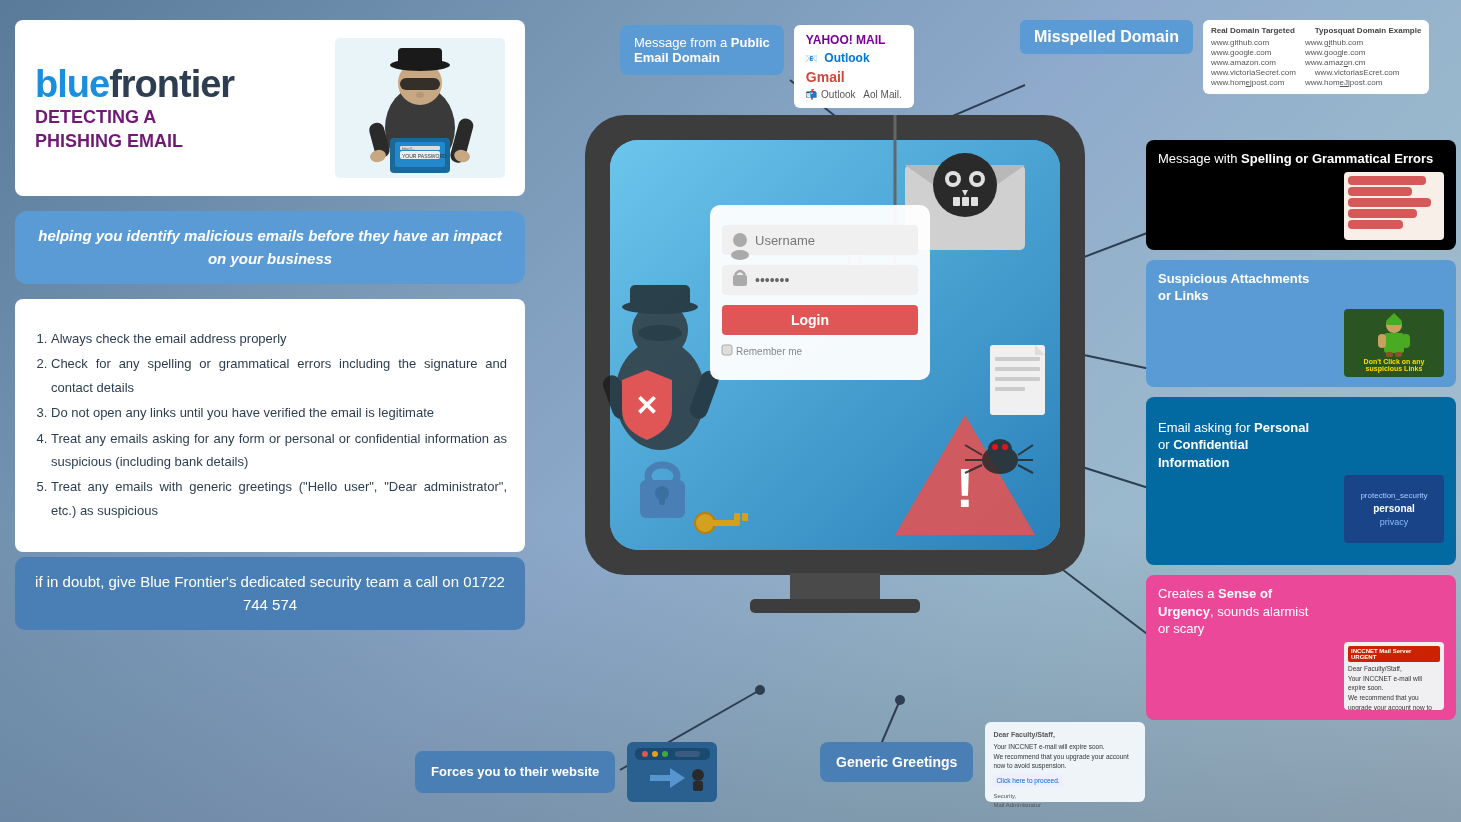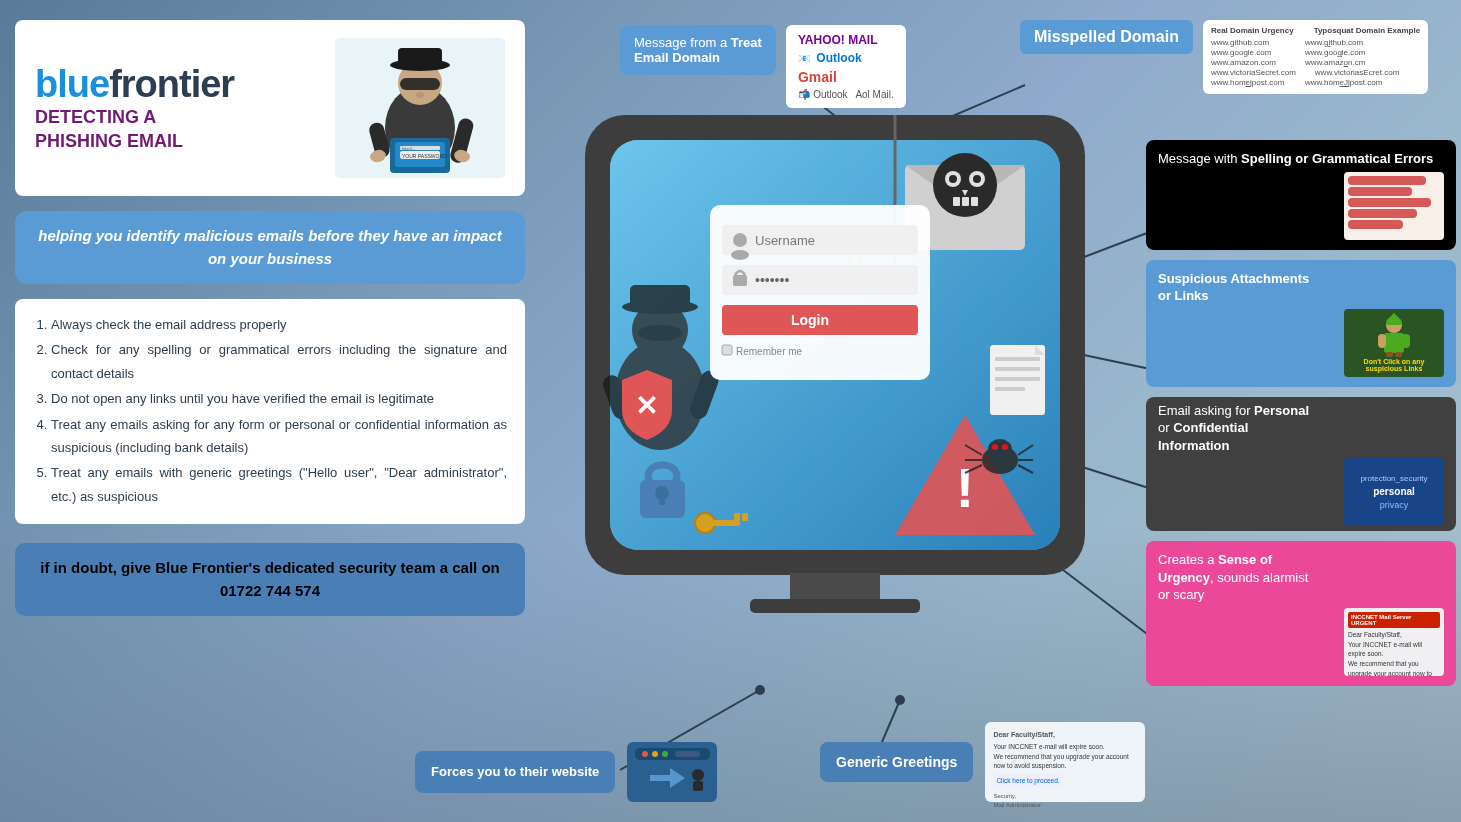--- a/index.html
+++ b/index.html
@@ -97,22 +97,22 @@
       font-style: italic;
       font-weight: bold;
       font-size: 15px;
       text-align: center;
       line-height: 1.5;
     }
 
     .tips-box {
       background: white;
       border-radius: 8px;
-      padding: 14px 18px;
-      margin-bottom: 19px;
+      padding: 28px 18px;
+      margin-bottom: 5px;
     }
 
     .tips-list {
       list-style: decimal;
       padding-left: 18px;
       color: #2c3e50;
       font-size: 13px;
       line-height: 1.8;
     }
 
@@ -122,22 +122,22 @@
     }
 
     .contact-box {
       background: #4a7fb5;
       border-radius: 10px;
       padding: 14px 20px;
       text-align: center;
     }
 
     .contact-text {
-      color: #000000;
-      font-weight: bold;
+      color: #ffffff;
+      font-weight: normal;
       font-size: 15px;
       line-height: 1.5;
     }
 
     
     .center-illustration {
       position: absolute;
       top: 20px;
       left: 525px;
       width: 620px;
@@ -425,41 +425,41 @@
     </div>
 
     <div class="contact-box">
       <div class="contact-text">if in doubt, give Blue Frontier's dedicated security team a call on 01722 744 574</div>
     </div>
 
   </div>
 
   <div class="public-email-section">
     <div class="public-email-label">
-      <div>Message from a <strong>Treat</strong></div>
+      <div>Message from a <strong>Public</strong></div>
       <div><strong>Email Domain</strong></div>
     </div>
     <div class="email-providers-box">
       <div class="yahoo-logo">YAHOO! MAIL</div>
       <div style="display:flex;align-items:center;gap:6px;">
         <span style="color:#0078d4;font-size:10px;font-weight:bold;">📧</span>
         <span class="outlook-logo">Outlook</span>
       </div>
       <div class="gmail-logo">Gmail</div>
       <div class="other-logos">
         <span>📬</span> Outlook &nbsp; Aol Mail.
       </div>
     </div>
   </div>
 
   <div class="misspelled-section">
     <div class="misspelled-label">Misspelled Domain</div>
     <div class="misspelled-examples">
       <div class="examples-header">
-        <div class="examples-col">Real Domain Urgency</div>
+        <div class="examples-col">Real Domain Targeted</div>
         <div class="examples-col">Typosquat Domain Example</div>
       </div>
       <div class="examples-row">
         <div class="examples-cell">www.github.com</div>
         <div class="examples-cell">www.g<u>i</u>thub.com</div>
       </div>
       <div class="examples-row">
         <div class="examples-cell">www.google.com</div>
         <div class="examples-cell">www.goo<u>g</u>le.com</div>
       </div>
@@ -645,21 +645,21 @@
             <rect x="38" y="21" width="8" height="14" rx="4" fill="#4aaa22"></rect>
             <rect x="22" y="39" width="7" height="5" rx="2" fill="#885522"></rect>
             <rect x="31" y="39" width="7" height="5" rx="2" fill="#885522"></rect>
           </svg>
           <div style="font-size:7px;color:#ffdd00;font-weight:bold;text-align:center;padding:0 4px;">Don't Click on any</div>
           <div style="font-size:7px;color:#ffdd00;font-weight:bold;text-align:center;">suspicious Links</div>
         </div>
       </div>
     </div>
 
-    <div style="background:#404040;border-radius:8px;padding:5px 12px;">
+    <div style="background:#0369a1;border-radius:8px;padding:22px 12px;">
       <div class="rc-title">
         Email asking for <strong>Personal</strong><br>or <strong>Confidential<br>Information</strong>
       </div>
       <div class="rc-body">
         <div style="flex:1;"></div>
         <div style="width:100px;height:68px;background:#1a4488;border-radius:4px;display:flex;flex-direction:column;align-items:center;justify-content:center;gap:3px;padding:4px;">
           <div style="font-size:8px;color:#aaccff;text-align:center;">protection_security</div>
           <div style="font-size:10px;color:white;font-weight:bold;text-align:center;">personal</div>
           <div style="font-size:9px;color:#88bbff;text-align:center;">privacy</div>
         </div>

